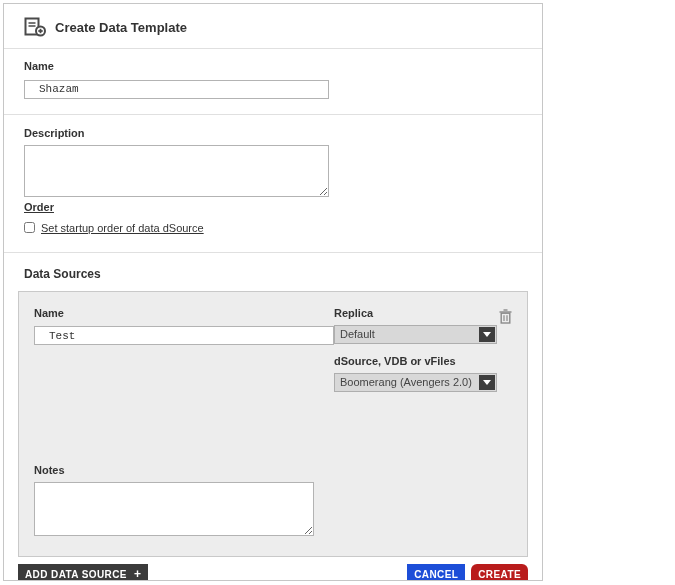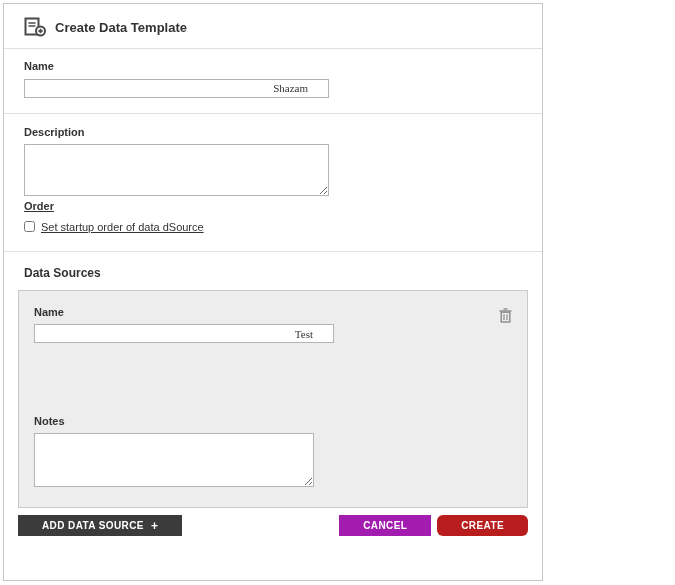--- a/index.html
+++ b/index.html
@@ -9,21 +9,21 @@
     border:1px solid #c6c6c6; background:#fff; overflow:hidden; }
 
   .header { display:flex; align-items:center; gap:9px; padding:13px 20px 11px; }
   .title { font-size:13px; font-weight:bold; color:#333; }
 
   .divider { height:1px; background:#e0e0e0; }
 
   .section-name { padding:11px 20px 15px; }
   .field-label { display:block; font-size:11px; font-weight:bold; color:#333; margin-bottom:6px; }
   .text-input { width:305px; height:19px; border:1px solid #b3b3b3; background:#fff;
-    font-size:11px; color:#333; padding:0 20px; font-family:Liberation Serif, serif; outline:none;text-align:right; }
+    font-size:11px; color:#333; padding:0 14px; font-family:Liberation Mono, monospace; outline:none; }
 
   .row2 { display:flex; padding:12px 20px 18px;flex-direction:column; }
   .col-left { width:330px; }
   .col-right { flex:1;text-decoration:underline; }
   textarea.ta { width:305px; height:52px; border:1px solid #b3b3b3; background:#fff;
     font-size:11px; font-family:inherit; resize:both; outline:none; padding:3px 5px; }
   .checkbox-row { display:flex; align-items:center; gap:6px; margin-top:9px;
     font-size:11px; color:#333; cursor:pointer; }
   .checkbox-row input { width:11px; height:11px; margin:0; }
 
@@ -46,25 +46,25 @@
     border-right:4px solid transparent; border-top:5px solid #fff; }
   .field-gap { margin-top:11px; }
 
   .trash-btn { background:none; border:none; cursor:pointer; padding:2px; }
 
   .notes-block { margin-top:72px; }
   .notes-block textarea.ta { width:280px; height:54px; }
 
   .footer { display:flex; align-items:center; padding:7px 14px 0; }
   .btn { border:none; color:#fff; font-size:10px; font-weight:bold; letter-spacing:0.4px;
-    padding:5px 24px; font-family:inherit; cursor:pointer; }
+    padding:5px 7px; font-family:inherit; cursor:pointer; }
   .btn-add { background:#3b3b3b; display:flex; align-items:center; gap:7px; }
   .btn-add .plus { font-size:12px; font-weight:bold; line-height:8px; }
   .spacer { flex:1; }
-  .btn-cancel { background:#a21caf; margin-right:6px; }
+  .btn-cancel { background:#1d4ed8; margin-right:6px; }
   .btn-create { background:#b91c1c;border-radius:6px; }
 </style>
 </head>
 <body>
 
 <div class="page">
 
   <div class="header">
     <span style="display:flex;">
       <svg width="22" height="20" viewBox="0 0 22 20">
@@ -107,20 +107,37 @@
   <div class="ds-heading">Data Sources</div>
 
   <div class="panel">
     <div class="panel-grid">
 
       <div class="pg-left">
         <label class="field-label">Name</label>
         <input class="text-input" type="text" value="Test" style="">
       </div>
 
+      <div class="pg-right">
+        <label class="field-label">Replica</label>
+        <div class="dropdown">
+          <span class="dropdown-value">Default</span>
+          <span class="dropdown-btn">
+              <span class="caret"></span>
+            </span>
+        </div>
+
+        <label class="field-label field-gap">dSource, VDB or vFiles</label>
+        <div class="dropdown">
+          <span class="dropdown-value">Boomerang (Avengers 2.0)</span>
+          <span class="dropdown-btn">
+              <span class="caret"></span>
+            </span>
+        </div>
+      </div>
 
       <div class="pg-trash">
         <button class="trash-btn">
           <span style="display:flex;">
             <svg width="13" height="15" viewBox="0 0 13 15">
               <line x1="0.5" y1="3" x2="12.5" y2="3" stroke="#8a8a8a" stroke-width="1.4"></line>
               <line x1="4.5" y1="1" x2="8.5" y2="1" stroke="#8a8a8a" stroke-width="1.4"></line>
               <rect x="2.2" y="4.2" width="8.6" height="9.8" fill="none" stroke="#8a8a8a" stroke-width="1.4"></rect>
               <line x1="5" y1="6.2" x2="5" y2="12" stroke="#8a8a8a" stroke-width="1.2"></line>
               <line x1="8" y1="6.2" x2="8" y2="12" stroke="#8a8a8a" stroke-width="1.2"></line>

